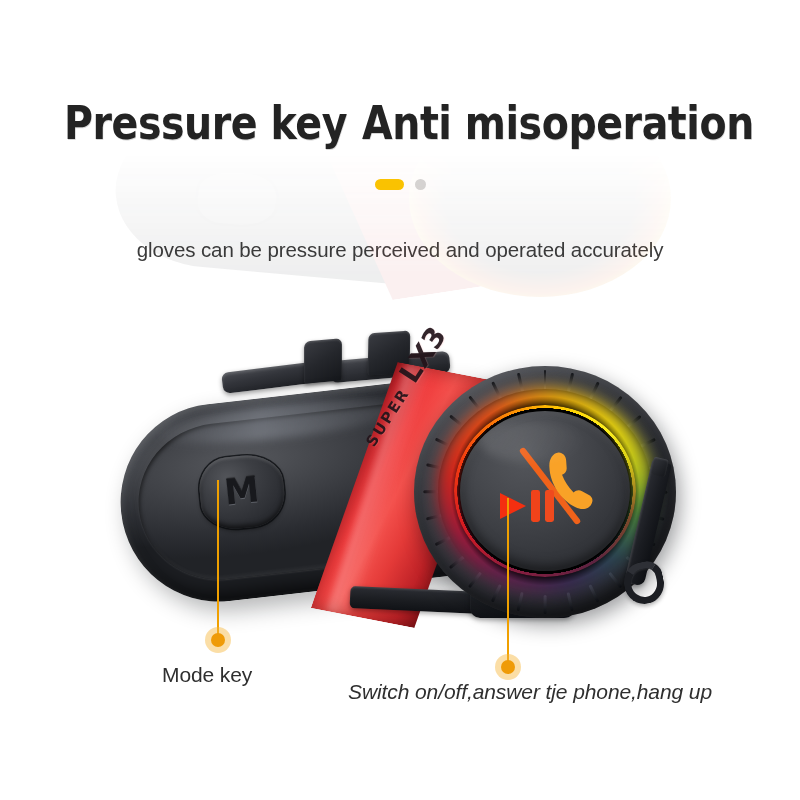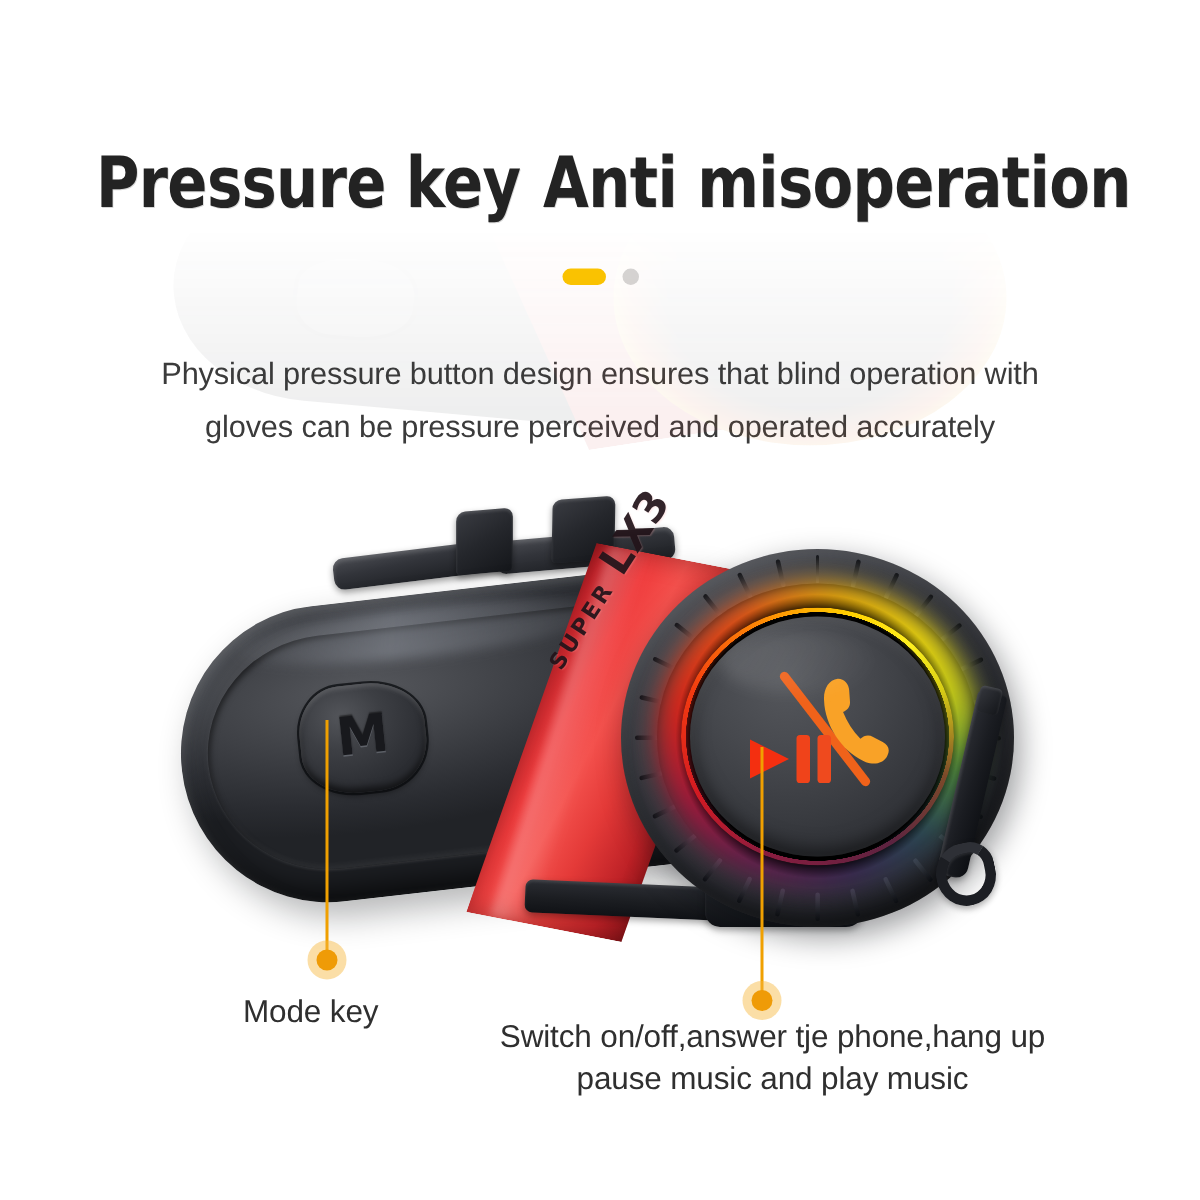--- a/index.html
+++ b/index.html
@@ -374,37 +374,36 @@
     display: block;
   }
   .callout-text {
     position: absolute;
     font-size: 21px;
     color: #2f2f2f;
     line-height: 1.35;
     letter-spacing: -0.1px;
   }
   .callout-left  { left: 162px; top: 661px; white-space: nowrap; }
-  .callout-right { left: 318px; top: 678px; width: 394px; text-align: center; }
+  .callout-right { left: 318px; top: 678px; width: 394px; text-align: right; font-style: italic; }
   .callout-right .cl2 { display: block; }
 </style>
 </head>
 <body>
 
 <div class="headline">
   <span>Pressure key</span><span class="gap"></span><span>Anti misoperation</span>
 </div>
 
 <div class="dots">
   <span class="dot-active" style="background: rgb(251, 197, 0);"></span>
   <span class="dot-idle" style="background: rgb(213, 213, 213);"></span>
 </div>
 
 <div class="subtitle">
-  <span class="l1">Physical pressure button design ensures that blind operation with</span>
   <span class="l2">gloves can be pressure perceived and operated accurately</span>
 </div>
 
 <div class="stage">
 
   <div class="device">
 
     <div class="rail rail-a"></div>
     <div class="rail rail-b"></div>
     <div class="tab tab-a"></div>
@@ -517,15 +516,14 @@
   </div>
 </div>
 
 <div>
   <div class="leader-line" style="left:507px; top:498px; height:169px;"></div>
   <div class="leader-dot" style="left:495px; top:654px;">
       <i></i>
     </div>
   <div class="callout-text callout-right">
     <span>Switch on/off,answer tje phone,hang up</span>
-    <span class="cl2">pause music and play music</span>
   </div>
 </div>
 
 </body></html>

